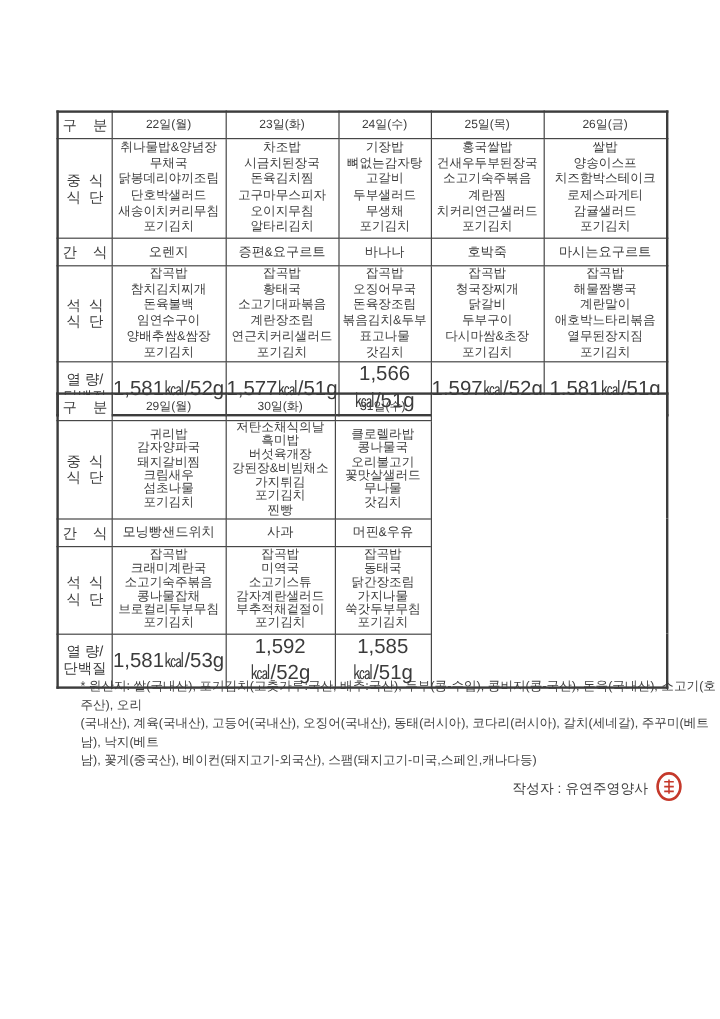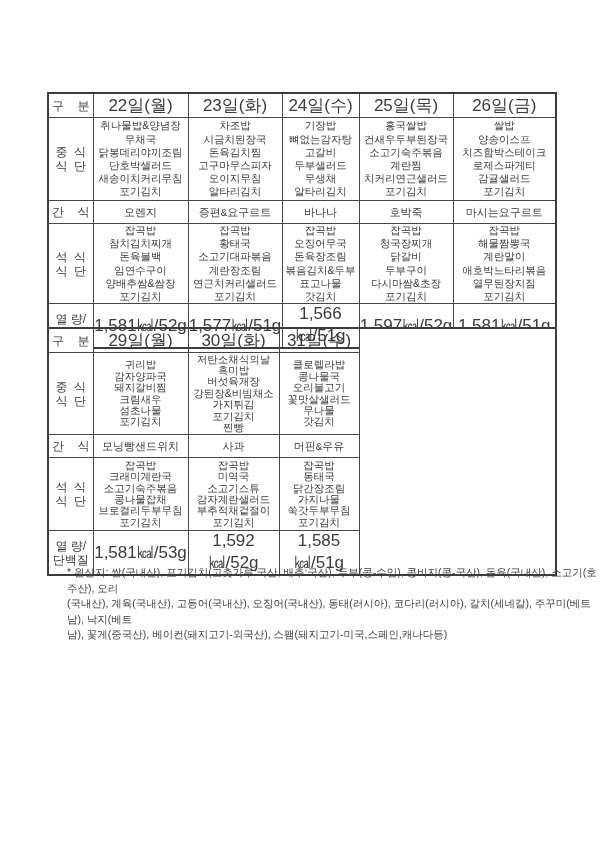--- a/index.html
+++ b/index.html
@@ -18,21 +18,21 @@
   .menu-table th, .menu-table td {
     border:1px solid #474747; padding:0; margin:0;
     text-align:center; vertical-align:middle;
     font-weight:normal; overflow:hidden;
   }
   table.menu-table { border:2px solid #3c3c3c; }
   .rlabel {
     font-size:12px; white-space:pre-wrap; line-height:14px;
     background:#ffffff;
   }
-  .day   { font-size:17px; }
+  .day   { font-size:10px; }
   .menu  { font-size:10.5px; line-height:13.2px; white-space:pre-line; }
   .tight .menu { line-height:11.4px; }
   .snackcell { font-size:11px;font-family:Liberation Mono, monospace; }
   .energy { font-size:17px; }
   tr.r-head   { height:22px;padding-left:43px; }
   tr.r-lunch  { height:83px; }
   tr.r-lunch2 { height:82px; }
   tr.r-snack  { height:23px; }
   tr.r-dinner { height:74px; }
   tr.r-dinner2{ height:73px; }
@@ -88,21 +88,21 @@
 시금치된장국
 돈육김치찜
 고구마무스피자
 오이지무침
 알타리김치</td>
         <td class="menu">기장밥
 뼈없는감자탕
 고갈비
 두부샐러드
 무생채
-알타리김치</td>
+포기김치</td>
         <td class="menu">홍국쌀밥
 건새우두부된장국
 소고기숙주볶음
 계란찜
 치커리연근샐러드
 포기김치</td>
         <td class="menu">쌀밥
 양송이스프
 치즈함박스테이크
 로제스파게티
@@ -237,14 +237,23 @@
         <td class="energy">1,592㎉/52g</td>
         <td class="energy">1,585㎉/51g</td>
       </tr>
     </tbody>
   </table>
 
   <div class="footnote fn-origin">* 원산지: 쌀(국내산), 포기김치(고춧가루:국산, 배추:국산), 두부(콩-수입), 콩비지(콩-국산), 돈육(국내산), 소고기(호주산), 오리
 (국내산), 계육(국내산), 고등어(국내산), 오징어(국내산), 동태(러시아), 코다리(러시아), 갈치(세네갈), 주꾸미(베트남), 낙지(베트
 남), 꽃게(중국산), 베이컨(돼지고기-외국산), 스팸(돼지고기-미국,스페인,캐나다등)</div>
 
+  <div class="signature">
+    <span>작성자 : 유연주영양사</span>
+    <span class="stamp">
+      <svg width="23" height="25" viewBox="0 0 23 25">
+        <ellipse cx="11.5" cy="12.5" rx="9.5" ry="11" fill="none" stroke="#c5392b" stroke-width="2.2"></ellipse>
+        <path d="M7.5 8.5 h8 M7.5 12.5 h8 M7.5 16.5 h8 M11.5 6.5 v12" stroke="#c5392b" stroke-width="1.3" fill="none"></path>
+      </svg>
+    </span>
+  </div>
 
 </div>
 
 </body></html>

